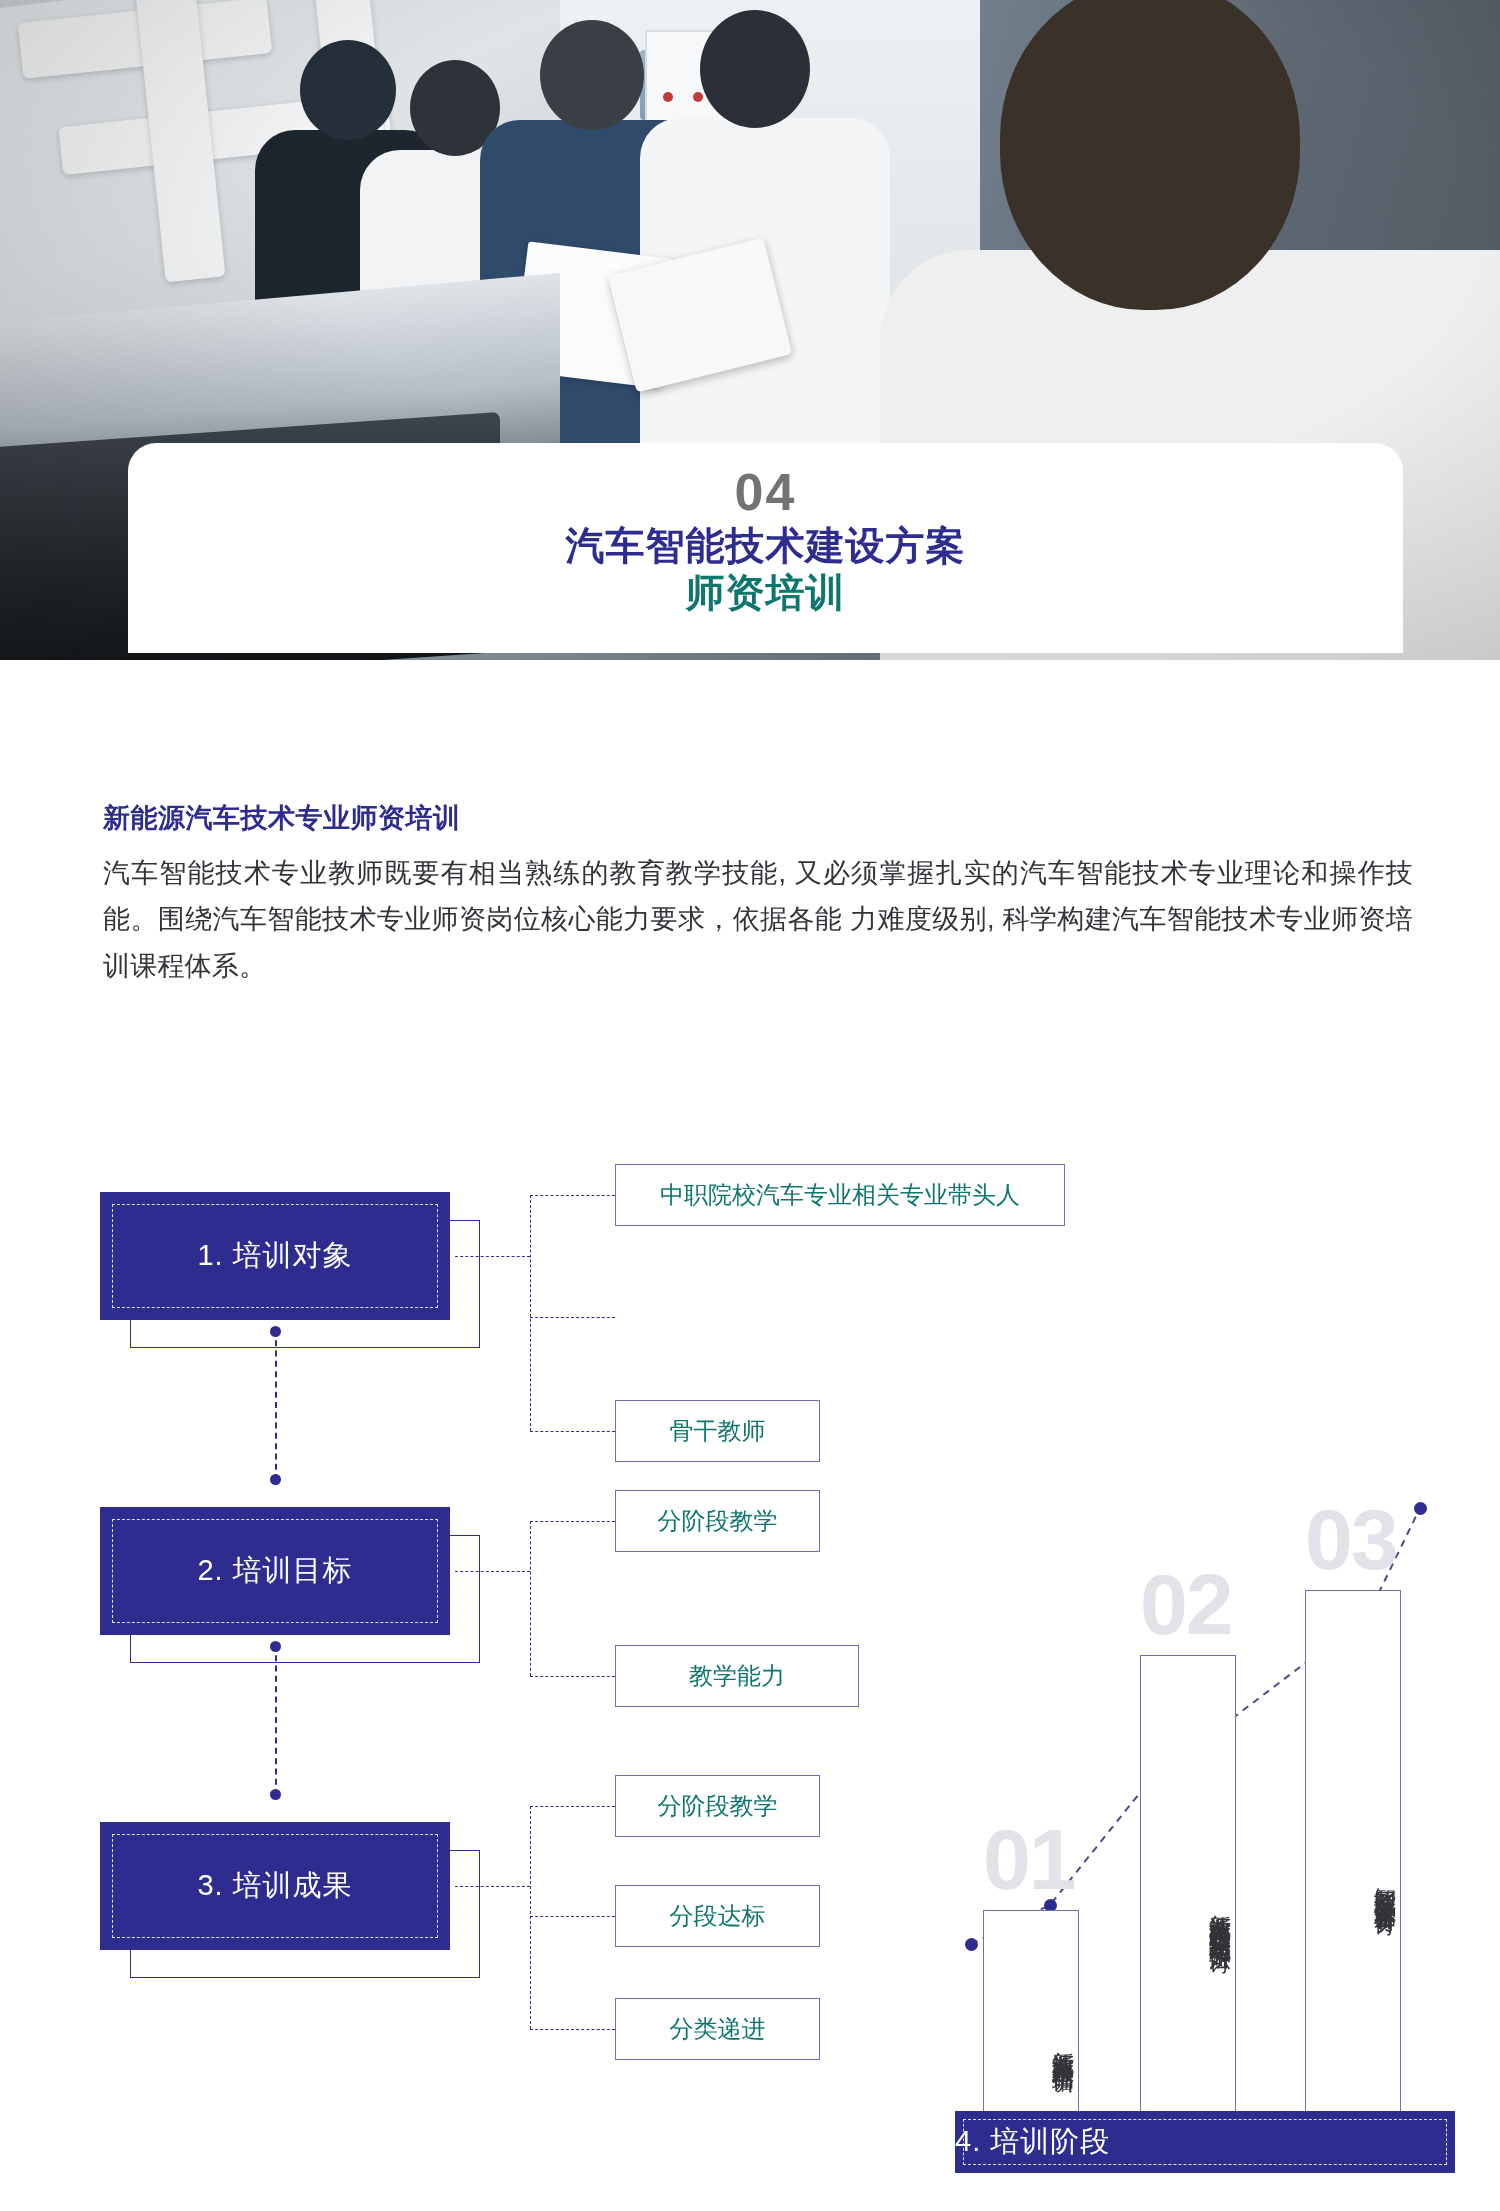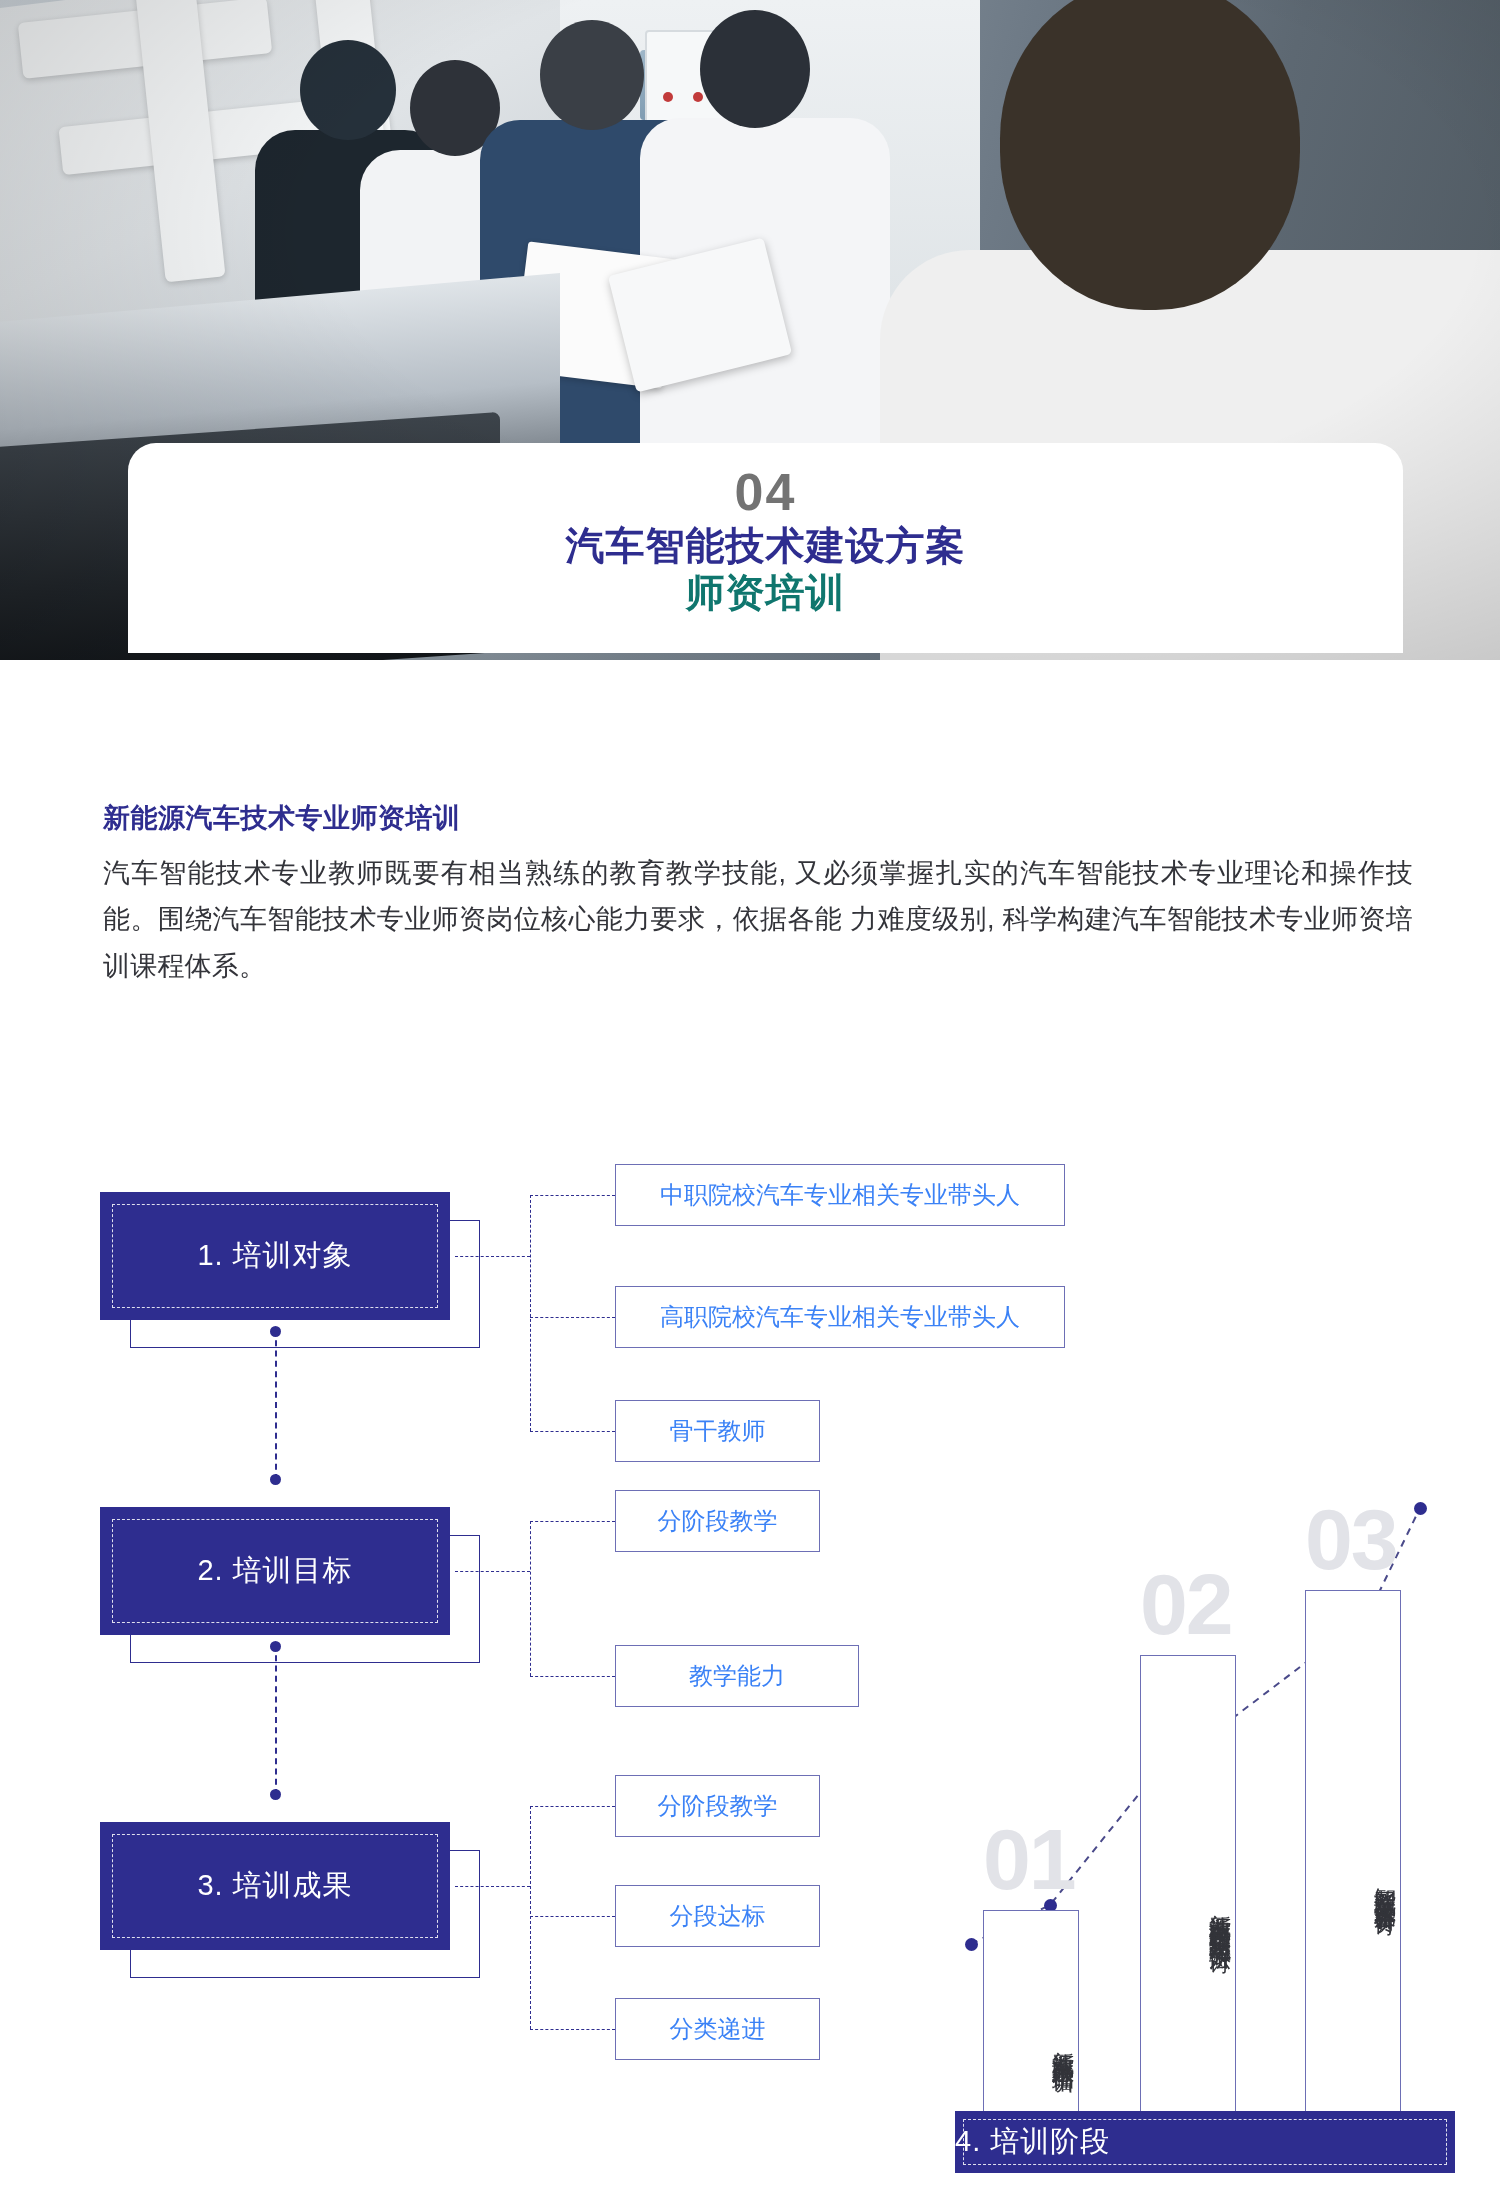--- a/index.html
+++ b/index.html
@@ -153,21 +153,21 @@
   }
   .stage-shadow {
     position:absolute; width:350px; height:128px;
     border:1px solid #2e2d8f; background:transparent;
   }
 
   .leaf {
     position:absolute; height:62px; min-width:200px;
     border:1px solid #6d6fb5; background:#ffffff;
     display:flex; align-items:center; justify-content:center;
-    font-size:24px; color:#3b82f6; padding:0 22px; white-space:nowrap;
+    font-size:24px; color:#0f766e; padding:0 22px; white-space:nowrap;
   }
 
   .vline { position:absolute; width:0; border-left:2px dashed #2e2d8f; }
   .dot { position:absolute; width:11px; height:11px; border-radius:50%; background:#2e2d8f; }
 
   .conn { position:absolute; }
   .conn .h { position:absolute; height:0; border-top:1px dashed #2e2d8f; }
   .conn .v { position:absolute; width:0; border-left:1px dashed #2e2d8f; }
 
   
@@ -255,23 +255,20 @@
 
   <div class="stage-shadow" style="left:130px; top:50px;"></div>
   <div class="stage-box" style="left:100px; top:22px;">
     <span class="inner-dash"></span>
     <span>1. 培训对象</span>
   </div>
 
   <div class="leaf" style="left:615px; top:-6px; width:450px;">
     <span>中职院校汽车专业相关专业带头人</span>
   </div>
-  <div class="leaf" style="left:615px; top:116px; width:450px;">
-    <span>高职院校汽车专业相关专业带头人</span>
-  </div>
   <div class="leaf" style="left:615px; top:230px; width:205px;">
     <span>骨干教师</span>
   </div>
 
   <div class="conn">
     <div class="h" style="left:455px; top:86px; width:75px;"></div>
     <div class="v" style="left:530px; top:25px; height:236px;"></div>
     <div class="h" style="left:530px; top:25px; width:85px;"></div>
     <div class="h" style="left:530px; top:147px; width:85px;"></div>
     <div class="h" style="left:530px; top:261px; width:85px;"></div>

